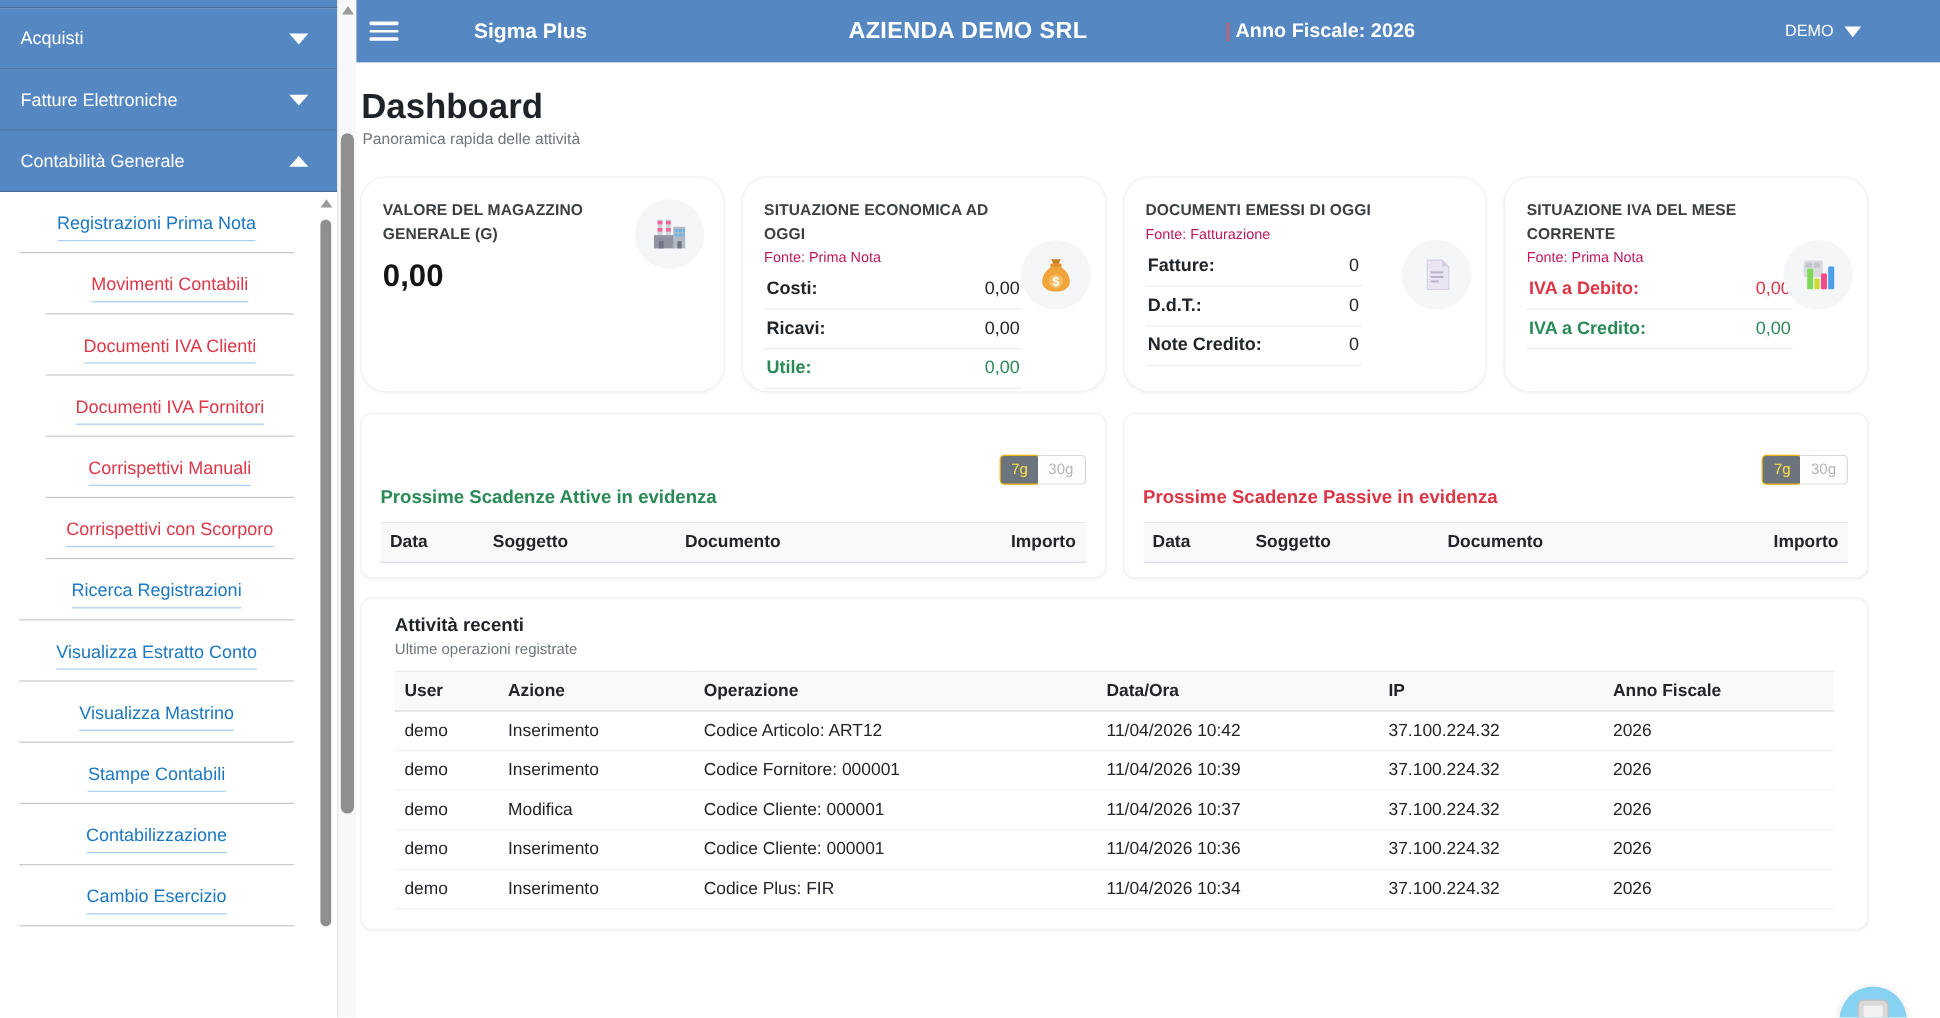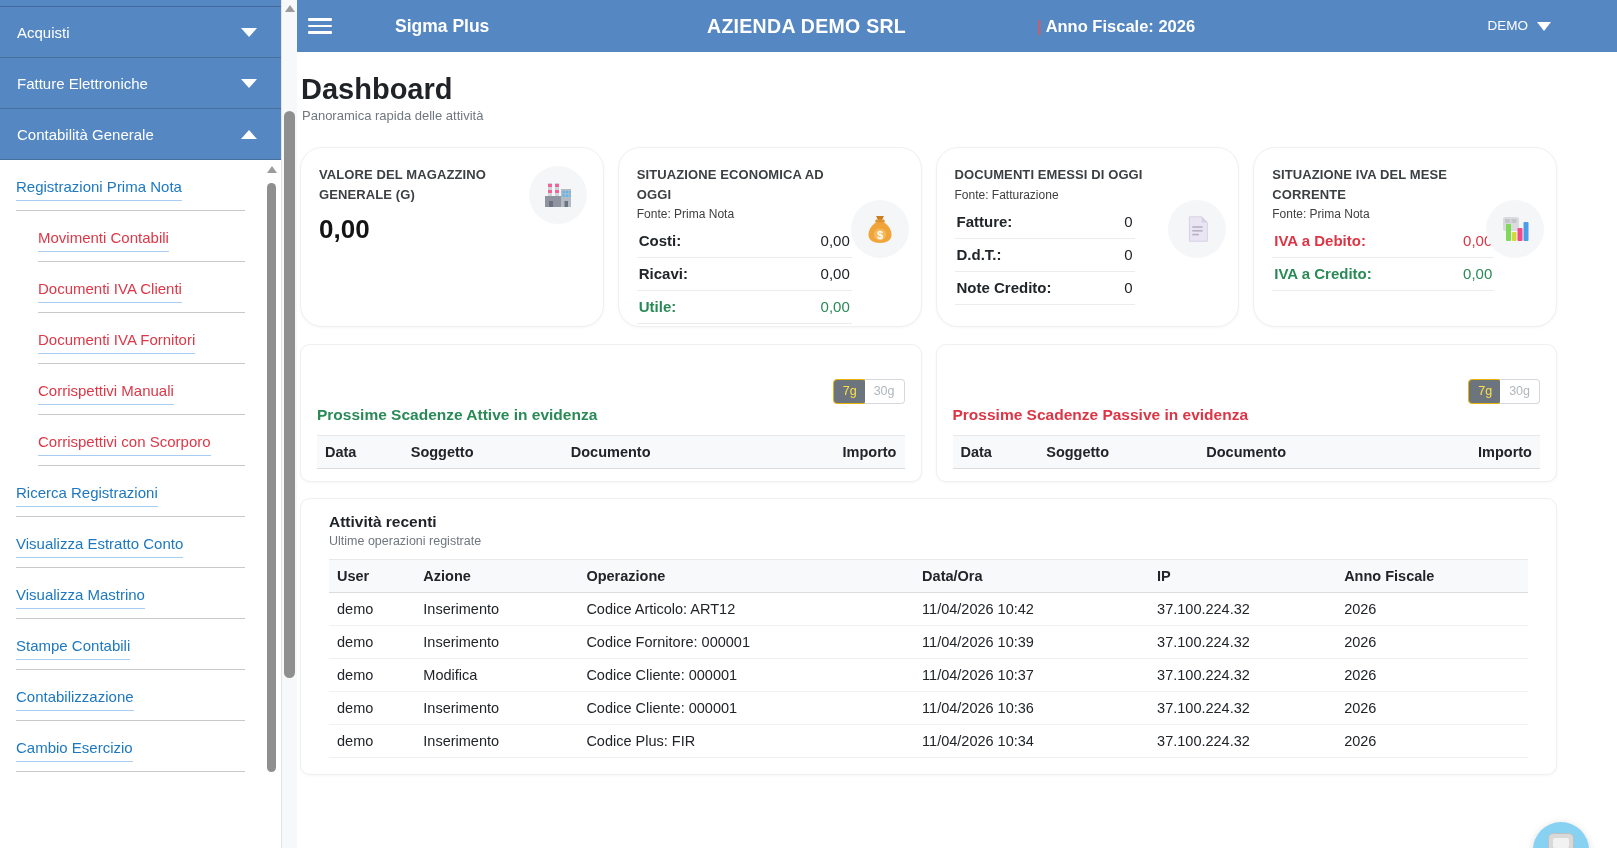--- a/index.html
+++ b/index.html
@@ -3,21 +3,21 @@
 <meta charset="utf-8">
 <style>
   * { margin:0; padding:0; box-sizing:border-box; }
   html,body { width:1617px; height:848px; }
   body {
     font-family:"Liberation Sans", sans-serif;
     background:#fff; position:relative; overflow:hidden;
     color:#212529;
   }
   
-  .sidebar { position:absolute; left:0; top:0; width:281px; height:848px; background:#fff; }
+  .sidebar { position:absolute; left:0; top:0; width:281px; height:848px; background:#fff;text-align:center; }
   .sb-sliver { height:7px; background:#5587c2; border-bottom:1px solid #44699a; }
   .sb-item {
     height:51px; background:#5587c2; color:#fff; cursor:pointer;
     display:flex; align-items:center; justify-content:space-between;
     padding:0 24px 0 17px; font-size:15px; border-bottom:1px solid #47709f;
   }
   .chev { width:0; height:0; border-left:8px solid transparent; border-right:8px solid transparent; }
   .chev.down { border-top:9px solid #fff; }
   .chev.up { border-bottom:9px solid #fff; }
   .submenu { padding-top:0; }
@@ -34,36 +34,36 @@
   .scroll-col { position:absolute; left:281px; top:0; width:16px; height:848px; background:#f7f8f9; border-left:1px solid #e3e3e3; }
   .scroll-col .thumb { position:absolute; left:2px; top:111px; width:11px; height:567px; background:#8f8f8f; border-radius:6px; }
   .scroll-col .tri-up { margin-top:5px; }
   
   .main { position:absolute; left:297px; top:0; width:1320px; height:848px; background:#fff; }
   .topbar { position:relative; height:52px; background:#5587c2; color:#fff; }
   .burger { position:absolute; left:11px; top:18px; width:24px; height:17px; cursor:pointer; }
   .burger span { display:block; height:2.5px; background:#fff; margin-bottom:4px; border-radius:1px; }
   .brand { position:absolute; left:98px; top:0; line-height:52px; font-size:17.5px; font-weight:600; }
   .company { position:absolute; left:410px; top:0; line-height:52px; font-size:19.5px; font-weight:700; letter-spacing:.3px; }
-  .fiscal { position:absolute; left:724px; top:0; line-height:52px; font-size:16.5px; font-weight:600;margin-left:16px; }
+  .fiscal { position:absolute; left:724px; top:0; line-height:52px; font-size:16.5px; font-weight:600; }
   .fiscal .pipe { color:#c75f6f; font-weight:700; margin-right:4px; }
   .usermenu { position:absolute; right:66px; top:0; line-height:52px; font-size:13.5px; cursor:pointer; display:flex; align-items:center; gap:9px; }
   .usermenu .tri-dn { width:0; height:0; border-left:7px solid transparent; border-right:7px solid transparent; border-top:9px solid #fff; }
   .content { position:absolute; top:52px; left:3px; width:1257px; }
   .page-title { font-size:29px; font-weight:600; color:#1f2327; margin:21px 0 2px 1px; }
   .page-sub { font-size:13px; color:#6f777e; margin-left:2px; }
   
   .cards { display:flex; gap:14px; margin-top:24px; }
   .card {
     flex:1; height:180px; background:#fff; border:1px solid #eef0f1; border-radius:22px;
     padding:17px 18px; position:relative; box-shadow:0 1px 3px rgba(0,0,0,.04);
   }
   .card-title { font-size:13px; font-weight:600; color:#3c4043; line-height:1.5; max-width:200px; letter-spacing:.1px; }
   .big-value { font-size:26px; font-weight:700; color:#141414; margin-top:10px; }
-  .fonte { font-size:12px; color:#404040; margin:3px 0 4px; }
+  .fonte { font-size:12px; color:#be185d; margin:3px 0 4px; }
   .crow { display:flex; justify-content:space-between; align-items:center; padding:7px 2px 8px; border-bottom:1px solid #ececec; font-size:15px; }
   .crow .lbl { font-weight:700; color:#212529; }
   .w215 .crow { width:215px; } .w180 .crow { width:180px; } .w222 .crow { width:222px; }
   .green { color:#2a8a57 !important; }
   .redtx { color:#dc3545 !important; }
   .icon-circle {
     position:absolute; width:58px; height:58px; border-radius:50%; background:#f5f6f8;
     display:flex; align-items:center; justify-content:center;
   }
   .ic-top { right:16px; top:18px; } .ic-mid { right:12px; top:52px; }

